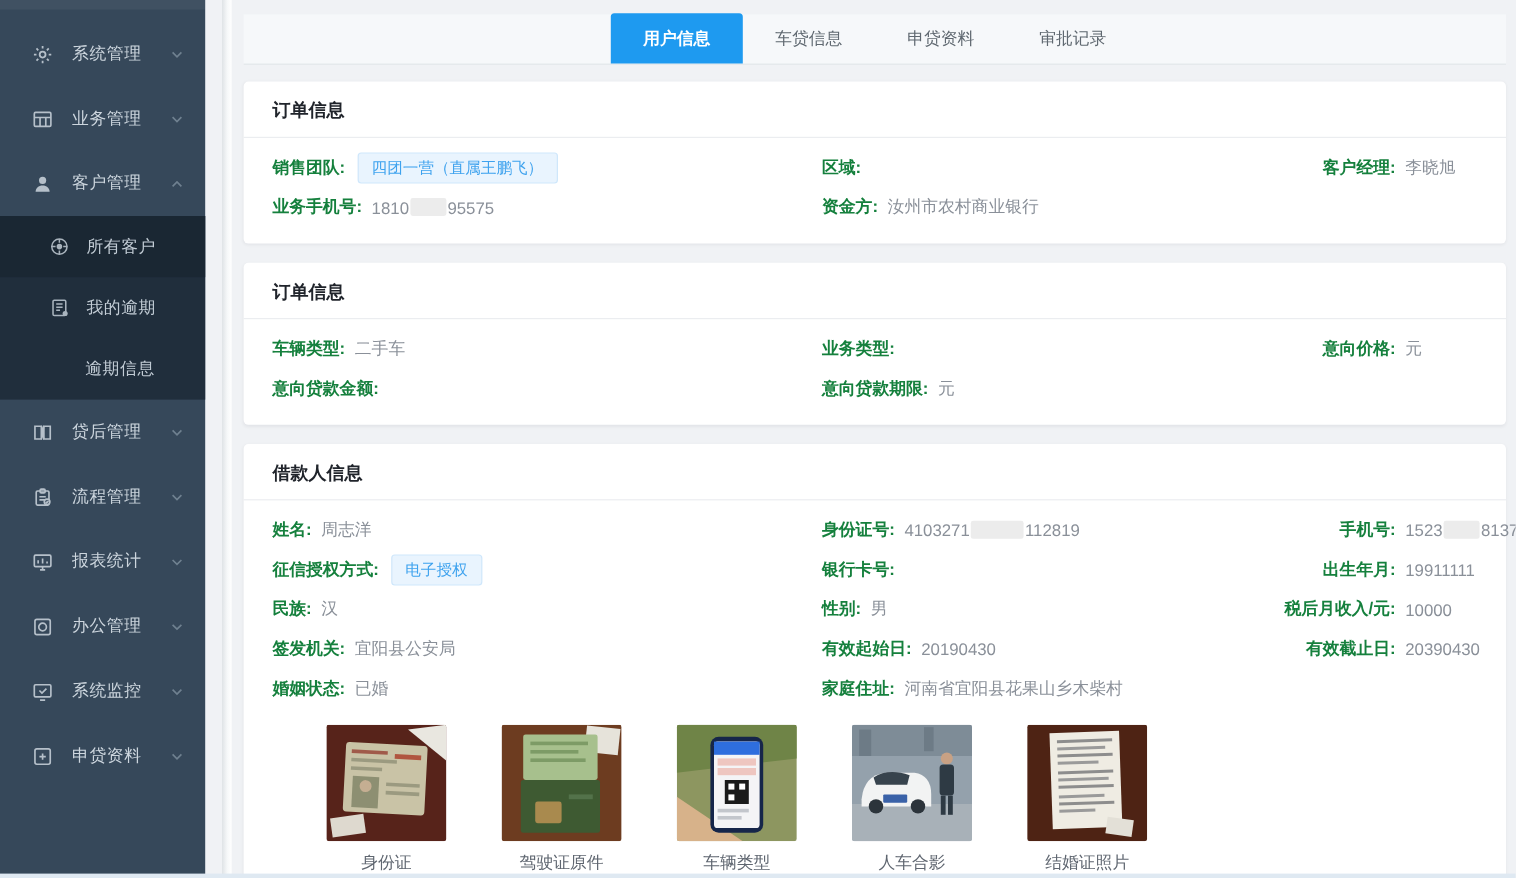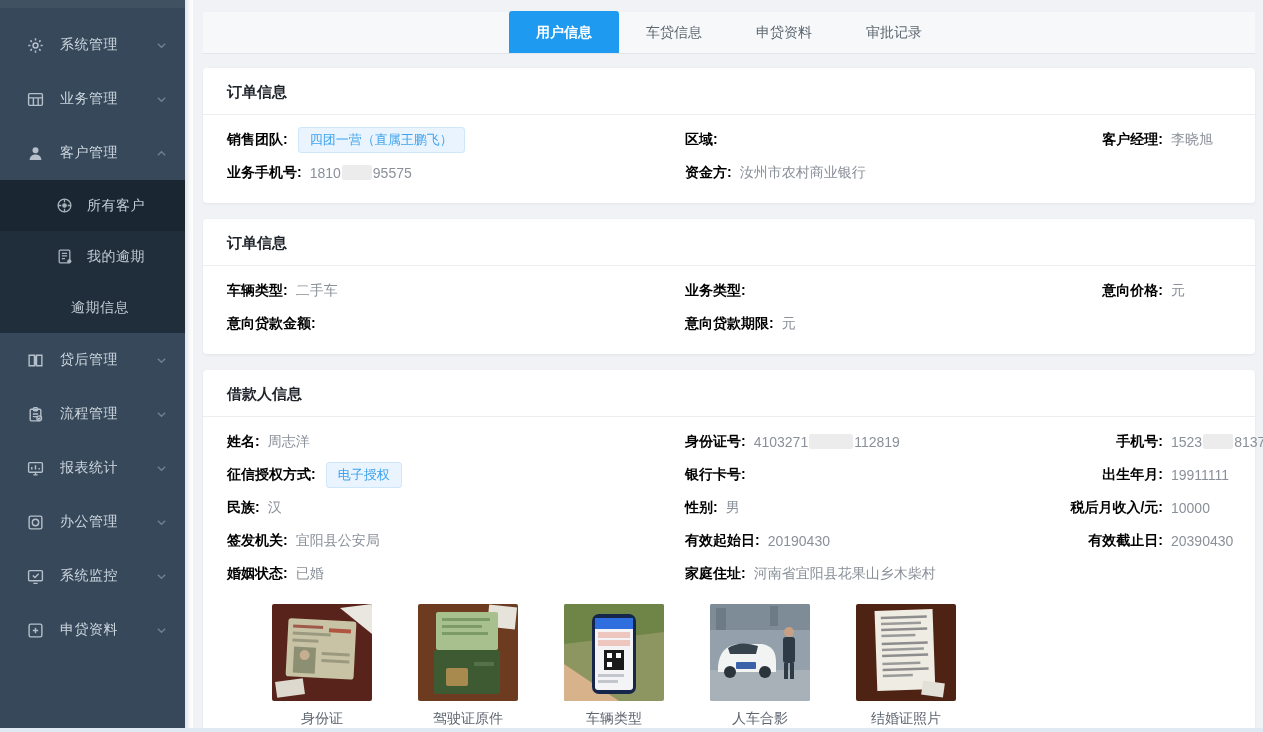--- a/index.html
+++ b/index.html
@@ -1,29 +1,29 @@
 <!DOCTYPE html>
 <html><head>
 <meta charset="utf-8">
 <style>
   * { margin:0; padding:0; box-sizing:border-box; }
   html,body { width:1263px; height:732px; overflow:hidden;
     font-family:"Liberation Sans","DejaVu Sans",sans-serif; background:#f0f2f5; }
 
   
-  .sidebar { position:fixed; left:0; top:0; width:185px; height:732px;
+  .sidebar { position:fixed; left:0; top:0; width:171px; height:732px;
     background:#36485a; z-index:10; padding-top:10px; }
   .sidebar-topglow { height:8px; background:rgba(255,255,255,0.05); margin-top:-10px; margin-bottom:10px; }
   .menu-item { height:54px; display:flex; align-items:center; padding:0 18px 0 27px;
     color:#cdd6de; font-size:14px; cursor:pointer; }
   .menu-item .mi-icon { width:17px; height:17px; margin-right:16px; flex:0 0 17px; opacity:.85; }
   .menu-item .mi-label { flex:1; letter-spacing:.5px; }
   .menu-item .chev { width:11px; height:11px; opacity:.55; }
   .submenu { background:#202e3c; }
-  .submenu .menu-item { height:51px; padding-left:56px; color:#c2ccd5; }
+  .submenu .menu-item { height:51px; padding-left:41px; color:#c2ccd5; }
   .submenu .menu-item.active-sub { background:#1a2733; }
   .submenu .menu-item .mi-icon { margin-right:14px; }
   .submenu .menu-item.noicon { padding-left:71px; }
 
   
   .gutter { position:fixed; left:185px; top:0; width:8px; height:732px; z-index:9;
     background:linear-gradient(90deg,#dfe3e6 0%,#f6f8f9 55%,#ffffff 100%); }
 
   
   .content { margin-left:193px; padding:12px 8px 0 10px; }
@@ -35,21 +35,21 @@
   .tab.active { background:#1e9af0; color:#ffffff; font-weight:bold; border-radius:3px 3px 0 0; }
 
   .card { background:#ffffff; border-radius:4px; margin-top:14px;
     box-shadow:0 1px 3px rgba(0,21,41,.06); }
   .card + .card { margin-top:16px; }
   .card-header { padding:15px 24px 12px 24px; font-size:15px; font-weight:bold;
     color:#20242b; border-bottom:1px solid #ebedf0; }
   .card-body { padding:8px 24px 14px 24px; }
   .frow { display:grid; grid-template-columns:458px 380px 1fr; align-items:center; min-height:33px; }
   .cell { display:flex; align-items:center; font-size:14px; }
-  .cell .lbl { font-weight:bold; color:#000000; white-space:nowrap; }
+  .cell .lbl { font-weight:bold; color:#15803d; white-space:nowrap; }
   .cell .val { color:#8a9099; margin-left:8px; white-space:nowrap; }
   .cell.c3 .lbl { flex:0 0 98px; text-align:right; }
   .tag { display:inline-block; margin-left:10px; padding:3px 11px; font-size:13px;
     color:#3ea2ee; background:#e9f4fe; border:1px solid #cfe7fb; border-radius:3px;
     cursor:pointer; white-space:nowrap; }
   .censor { display:inline-block; width:30px; height:15px; background:#ececec;
     border-radius:2px; vertical-align:-2px; margin:0 1px; }
   .censor.wide { width:44px; }
 
   .photos { display:flex; gap:46px; padding:14px 24px 0 45px; }

